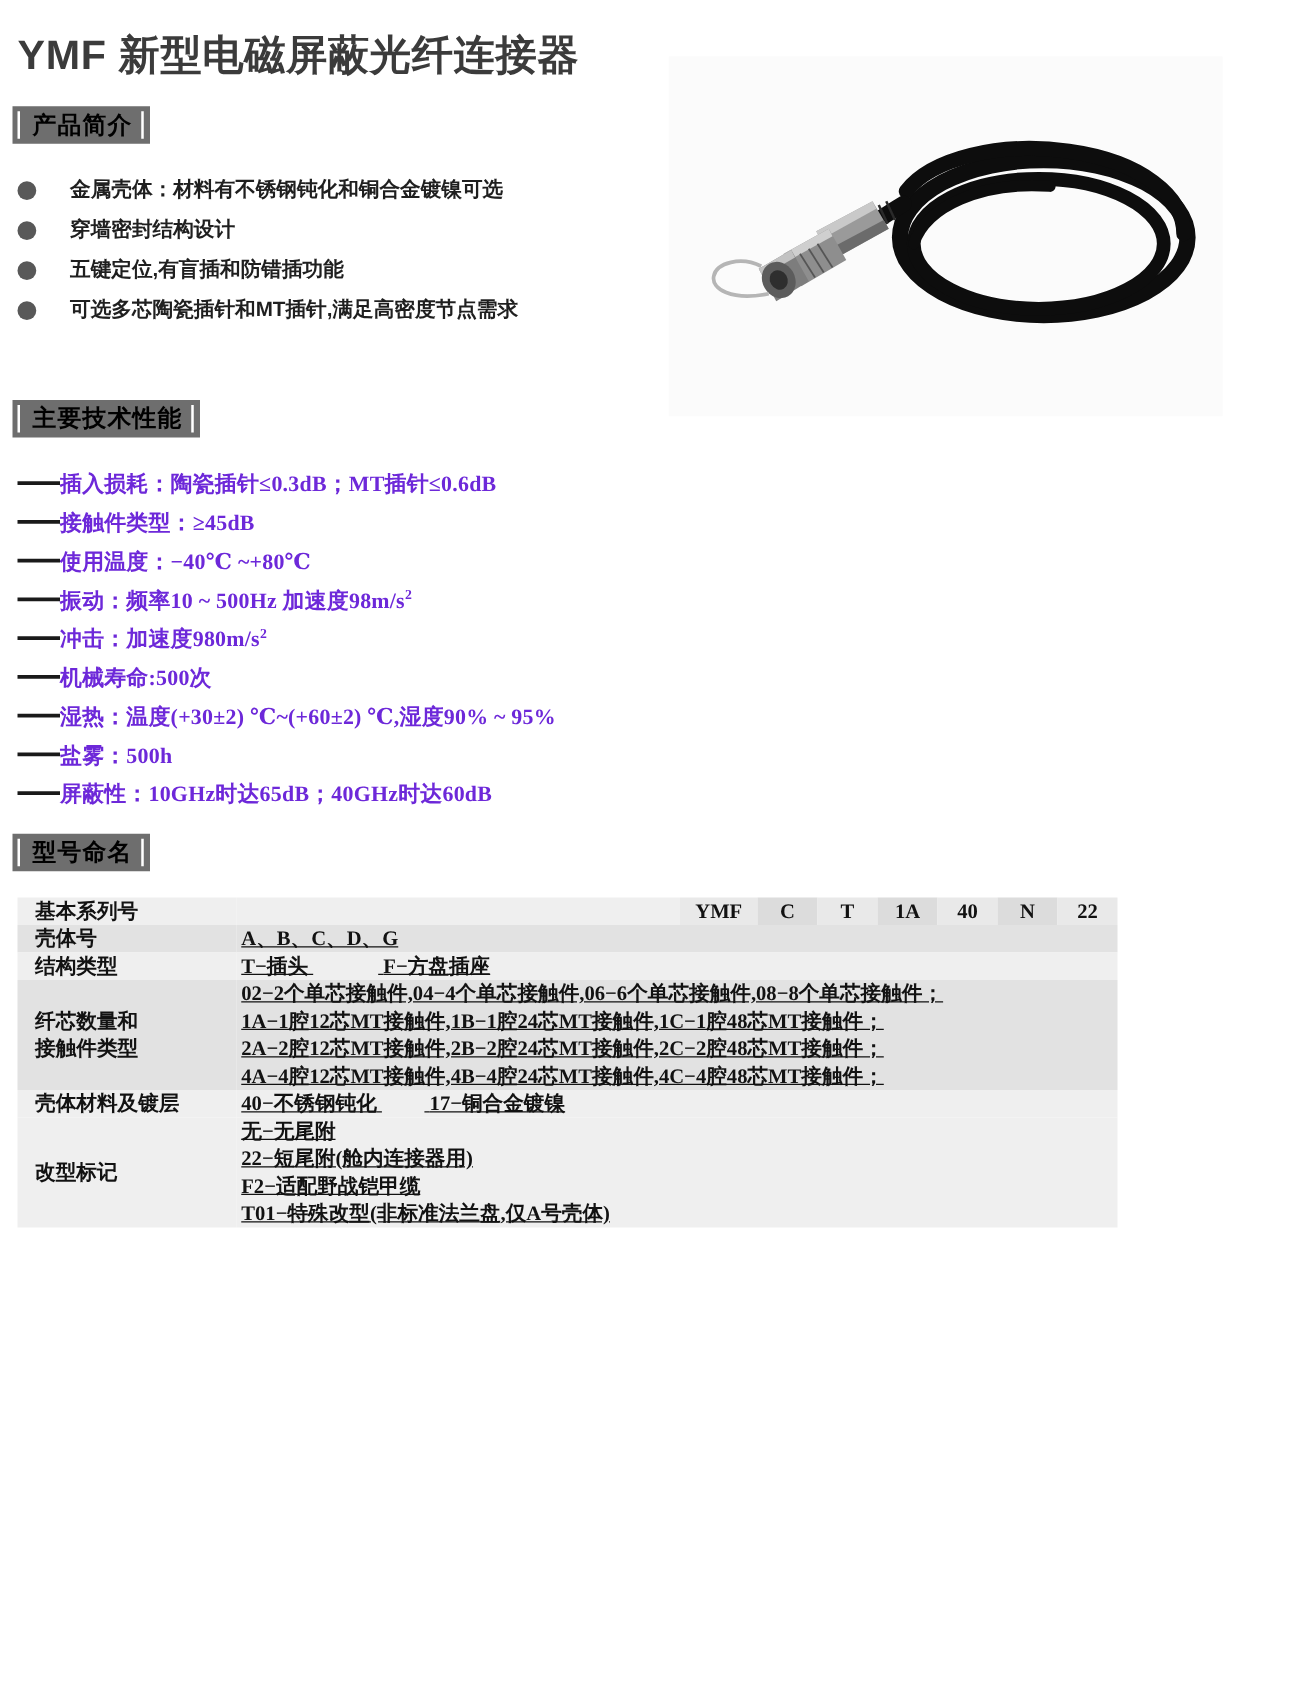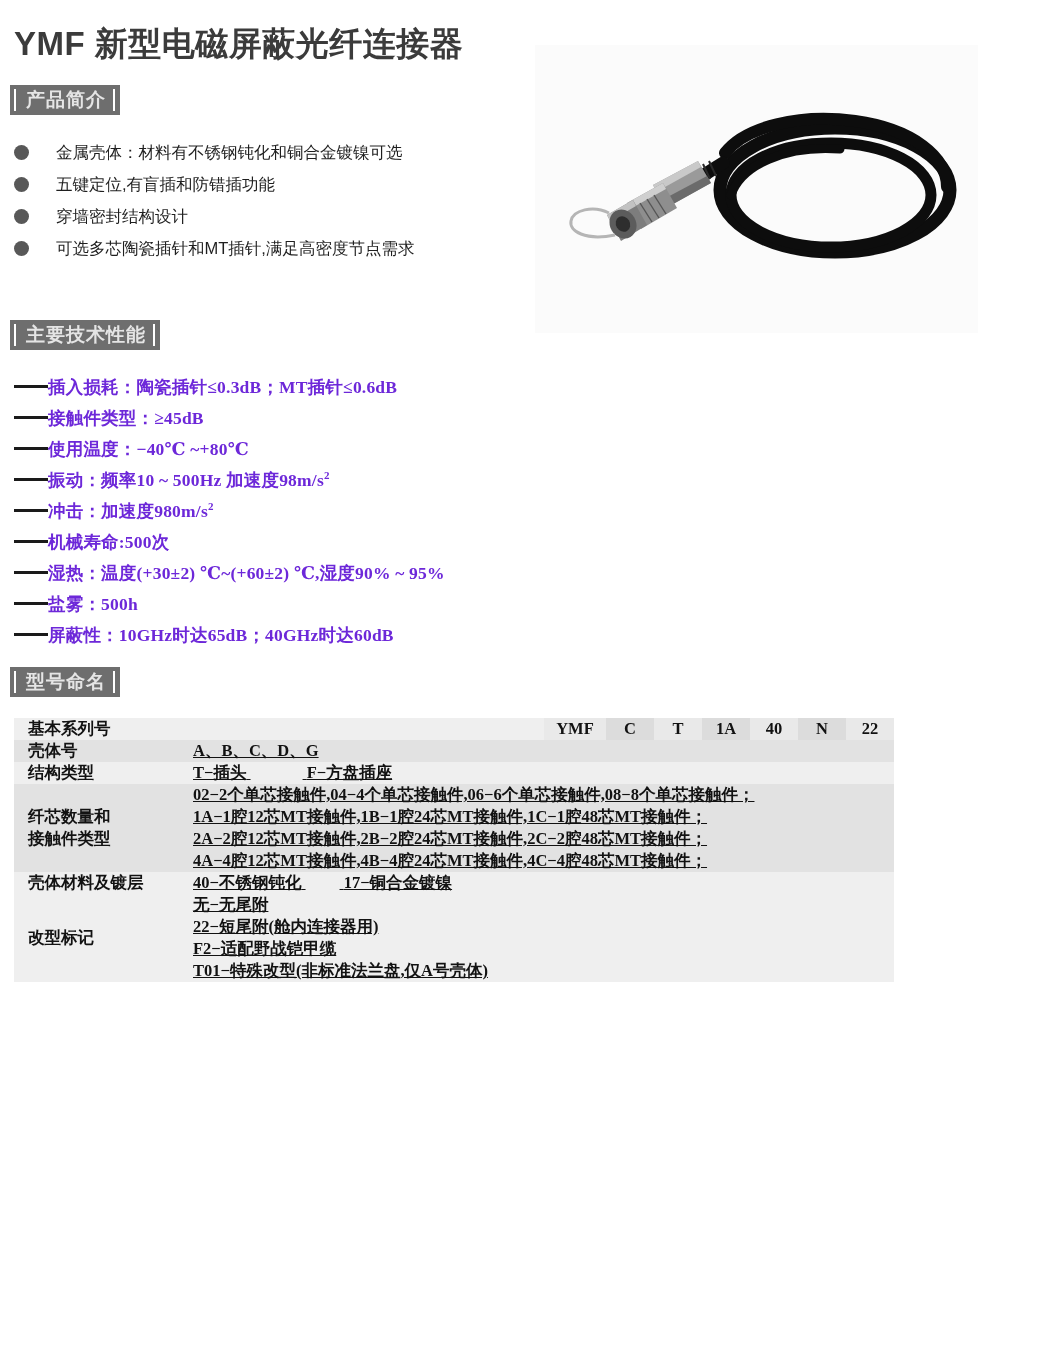--- a/index.html
+++ b/index.html
@@ -36,21 +36,21 @@
     background: #6e6e6e;
     display: flex;
     align-items: center;
     padding: 0 14px 0 16px;
     box-sizing: border-box;
   }
   .section-badge .badge-text {
     font-family: "Liberation Sans", "DejaVu Sans", sans-serif;
     font-weight: bold;
     font-size: 19px;
-    color: #e5e5e5;
+    color: #000000;
     letter-spacing: 1px;
     white-space: nowrap;
   }
   .section-badge .notch-left {
     position: absolute;
     left: 4px;
     top: 4px;
     bottom: 4px;
     width: 2px;
     background: #ffffff;
@@ -96,21 +96,21 @@
     width: 15px;
     height: 15px;
     border-radius: 50%;
     background: #585858;
     margin-top: 5px;
     flex: 0 0 auto;
   }
   .intro-text {
     margin-left: 27px;
     font-family: "Liberation Sans", "DejaVu Sans", sans-serif;
-    font-weight: normal;
+    font-weight: bold;
     font-size: 16.5px;
     color: #1f1f1f;
     white-space: nowrap;
     line-height: 24px;
   }
 
   
   .spec-list {
     position: absolute;
     left: 14px;
@@ -249,25 +249,25 @@
   <span class="notch-right"></span>
 </div>
 
 <div class="intro-list">
   <div class="intro-item">
     <span class="bullet-dot"></span>
     <span class="intro-text">金属壳体：材料有不锈钢钝化和铜合金镀镍可选</span>
   </div>
   <div class="intro-item">
     <span class="bullet-dot"></span>
-    <span class="intro-text">五键定位,有盲插和防错插功能</span>
+    <span class="intro-text">穿墙密封结构设计</span>
   </div>
   <div class="intro-item">
     <span class="bullet-dot"></span>
-    <span class="intro-text">穿墙密封结构设计</span>
+    <span class="intro-text">五键定位,有盲插和防错插功能</span>
   </div>
   <div class="intro-item">
     <span class="bullet-dot"></span>
     <span class="intro-text">可选多芯陶瓷插针和MT插针,满足高密度节点需求</span>
   </div>
 </div>
 
 <div class="section-badge" id="badge-specs">
   <span class="notch-left"></span>
   <span class="badge-text">主要技术性能</span>

